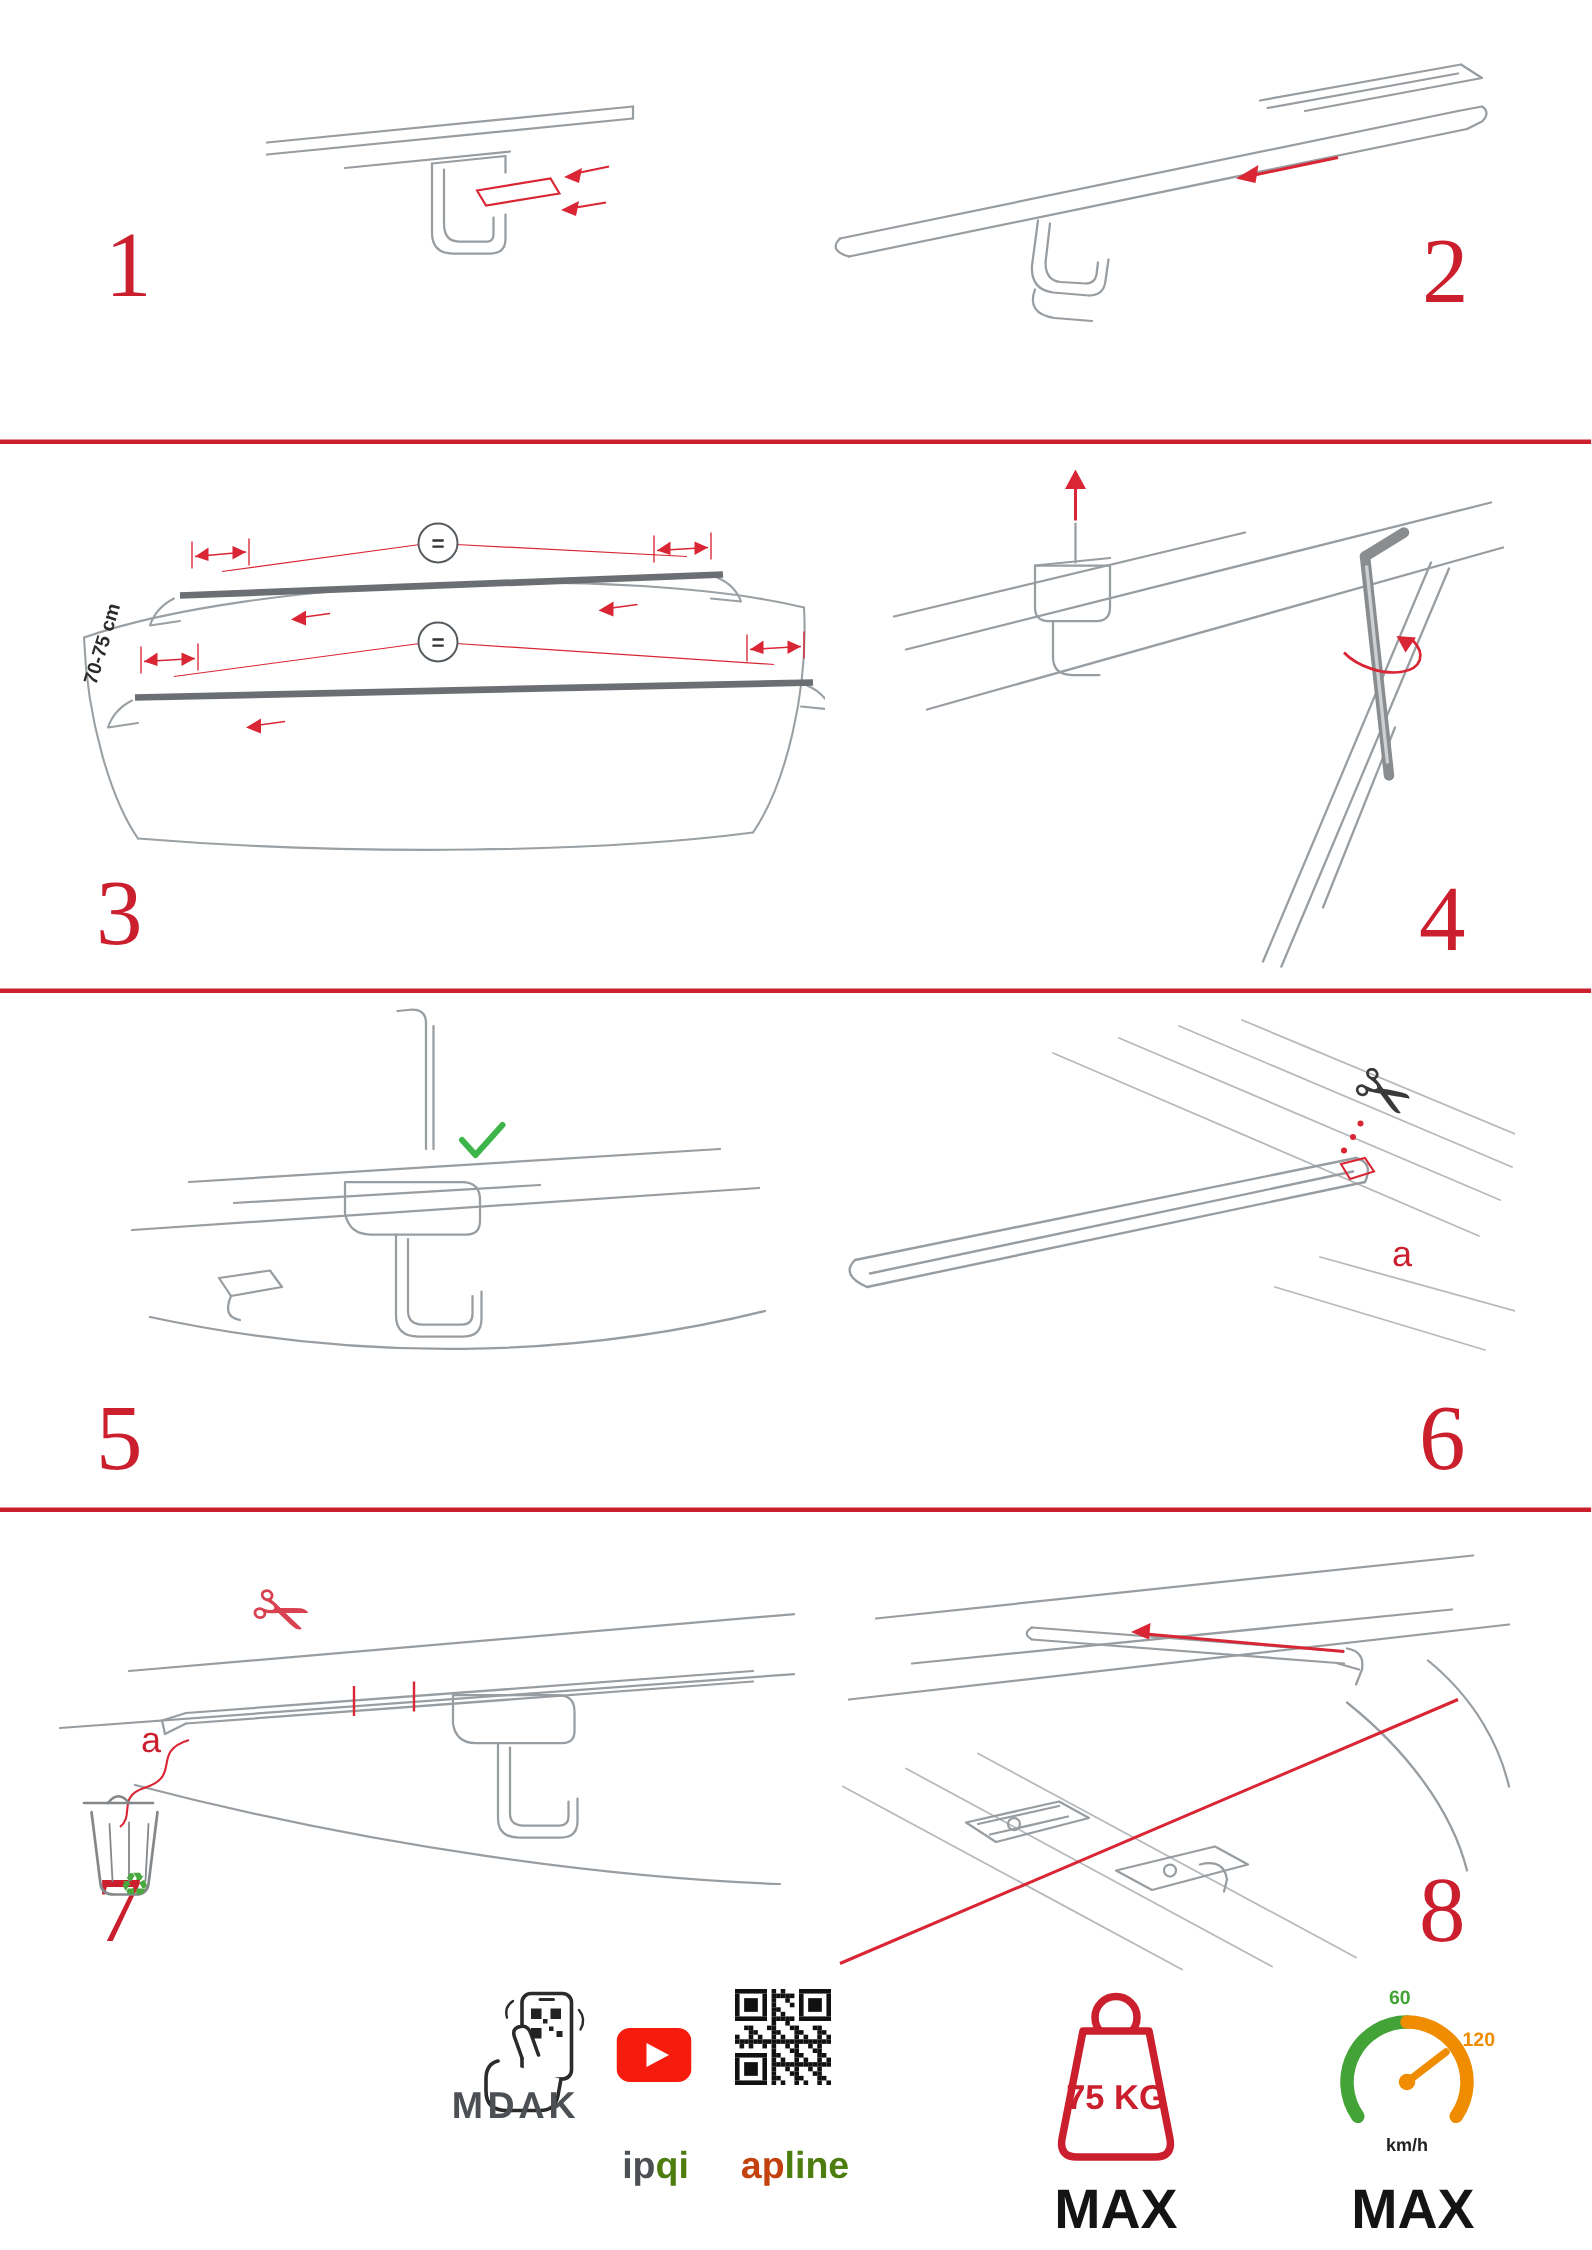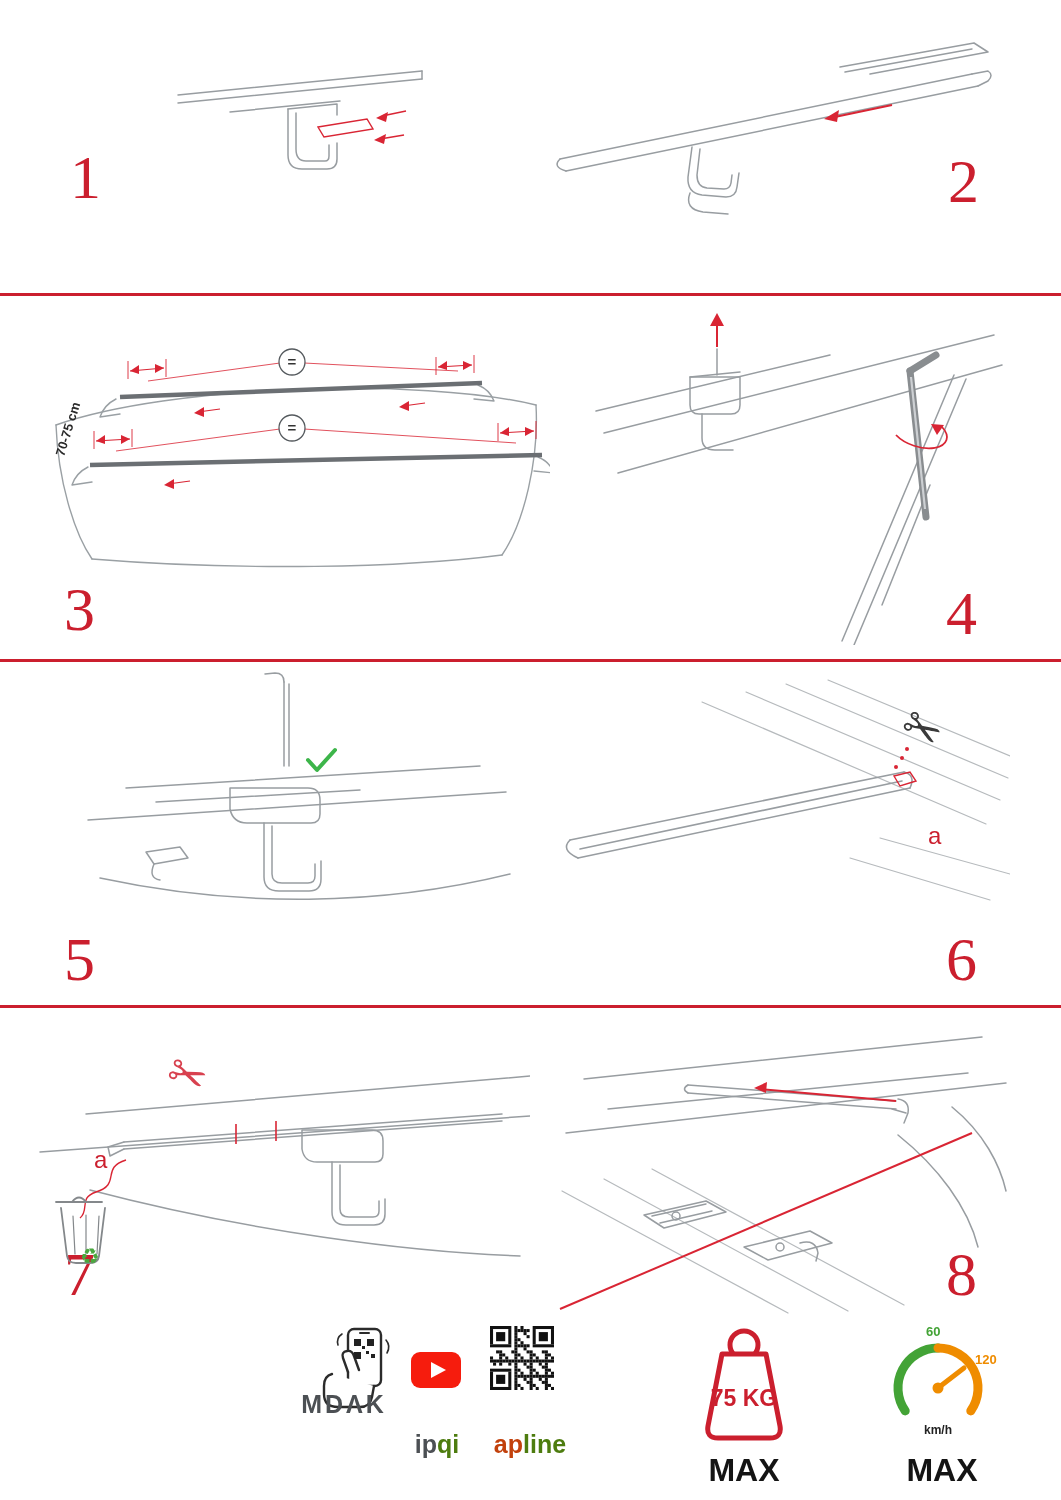--- a/index.html
+++ b/index.html
@@ -15,21 +15,21 @@
                color:#2e2a86;font-weight:700;font-size:52px;letter-spacing:1px;}
   .brand-title span{display:inline-block;transform:scale(.82,1.12);transform-origin:center;}
   .brand-sub{position:absolute;left:64px;top:1420px;width:268px;text-align:center;
              font-size:30px;font-weight:700;letter-spacing:.5px;}
   .brand-sub .blk{color:#3a3a39;} .brand-sub .red{color:#cb1f2e;}
   .partner{position:absolute;font-size:25px;font-weight:600;color:#4c5054;text-align:center;}
   .partner .red{color:#4d7c0f;}
   .mdak{left:294px;top:1390px;width:100px;letter-spacing:3px;}
   .ipqi{left:404px;top:1430px;width:66px;}
   .apline{left:486px;top:1430px;width:88px;}
-  .max-label{position:absolute;font-size:32px;font-weight:700;color:#141414;text-align:center;}
+  .max-label{position:absolute;font-size:37px;font-weight:700;color:#141414;text-align:center;}
 </style>
 </head>
 <body>
 
 <div class="page">
 
   <div class="num" style="left:70px;top:146px;">1</div>
   <svg class="fig" style="left:170px;top:55px;" width="260" height="190" viewBox="0 0 260 190">
     <g fill="none" stroke="#989da1" stroke-width="1.5" stroke-linecap="round" stroke-linejoin="round">
       <path d="M8 40 L252 16"></path>

